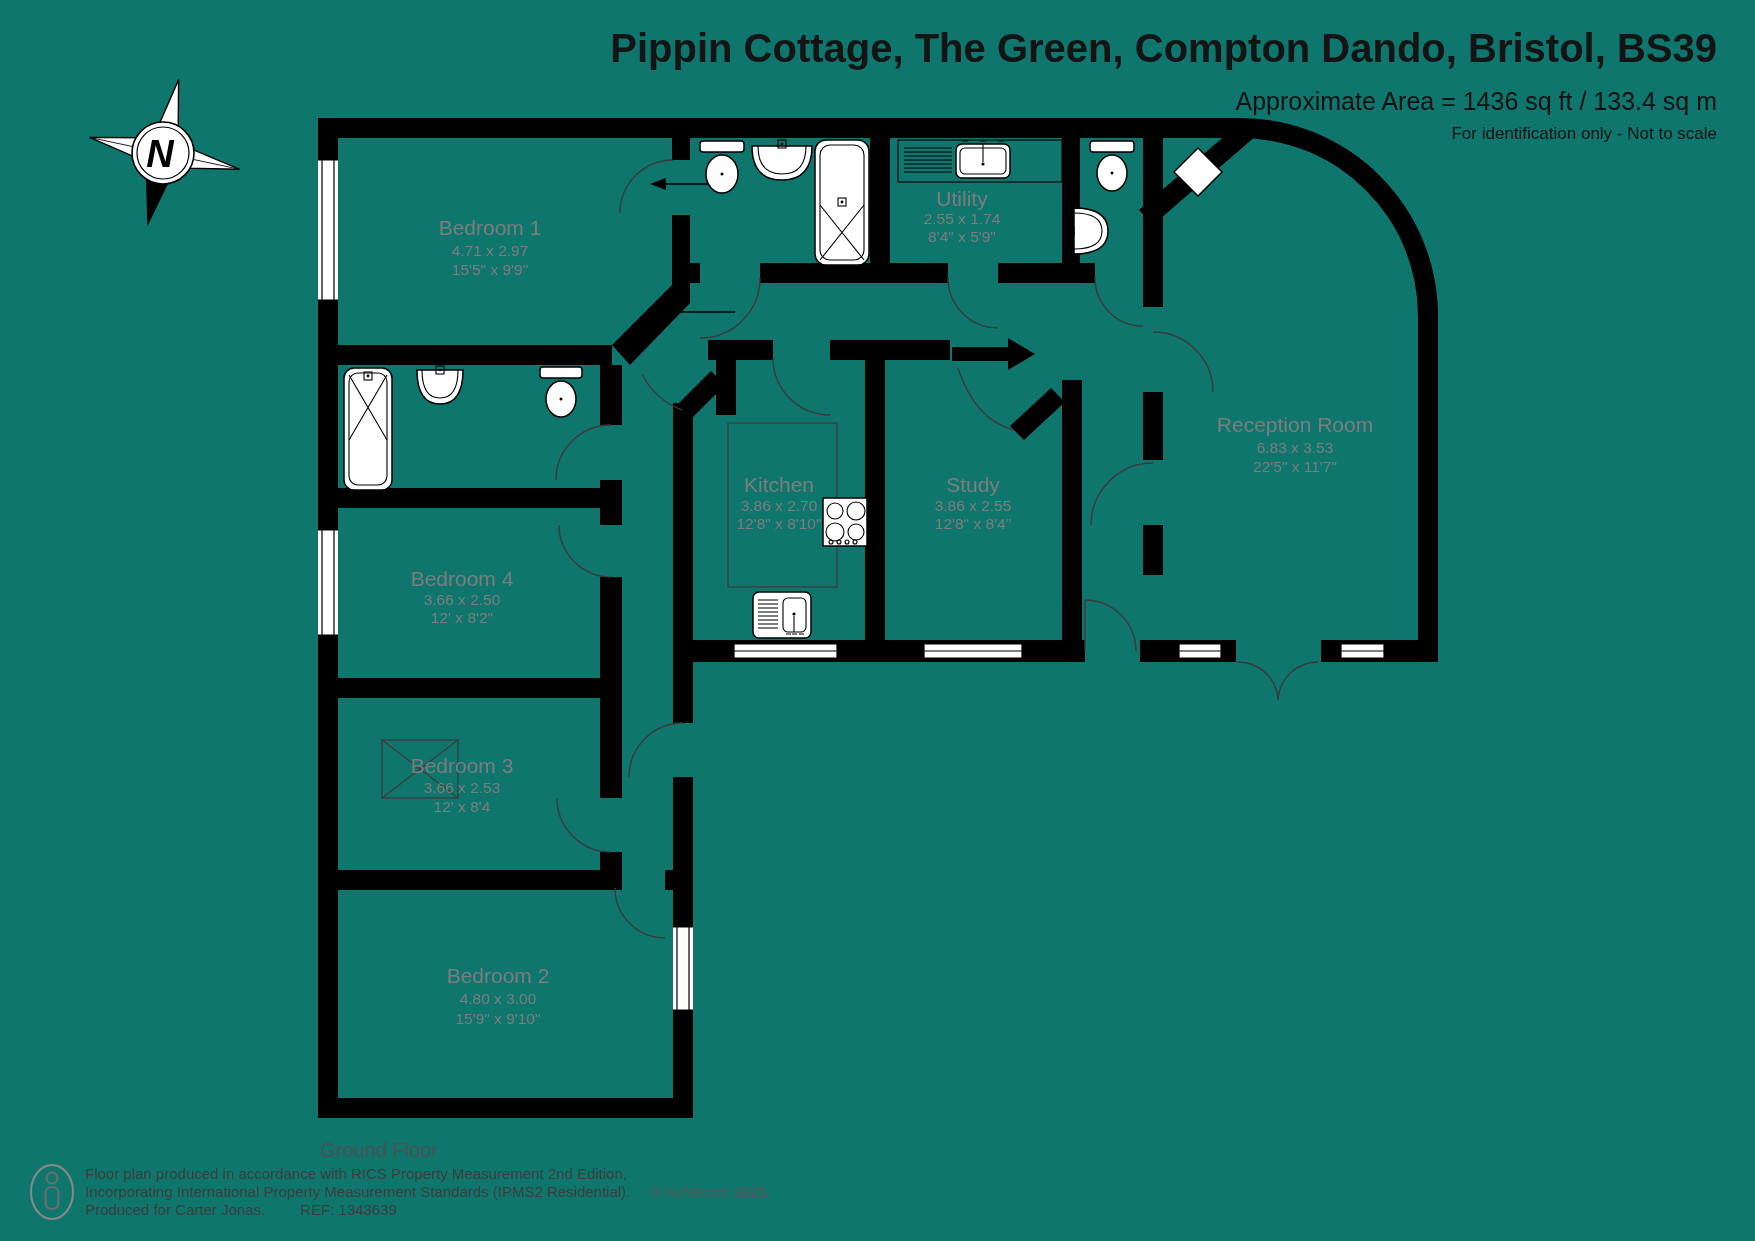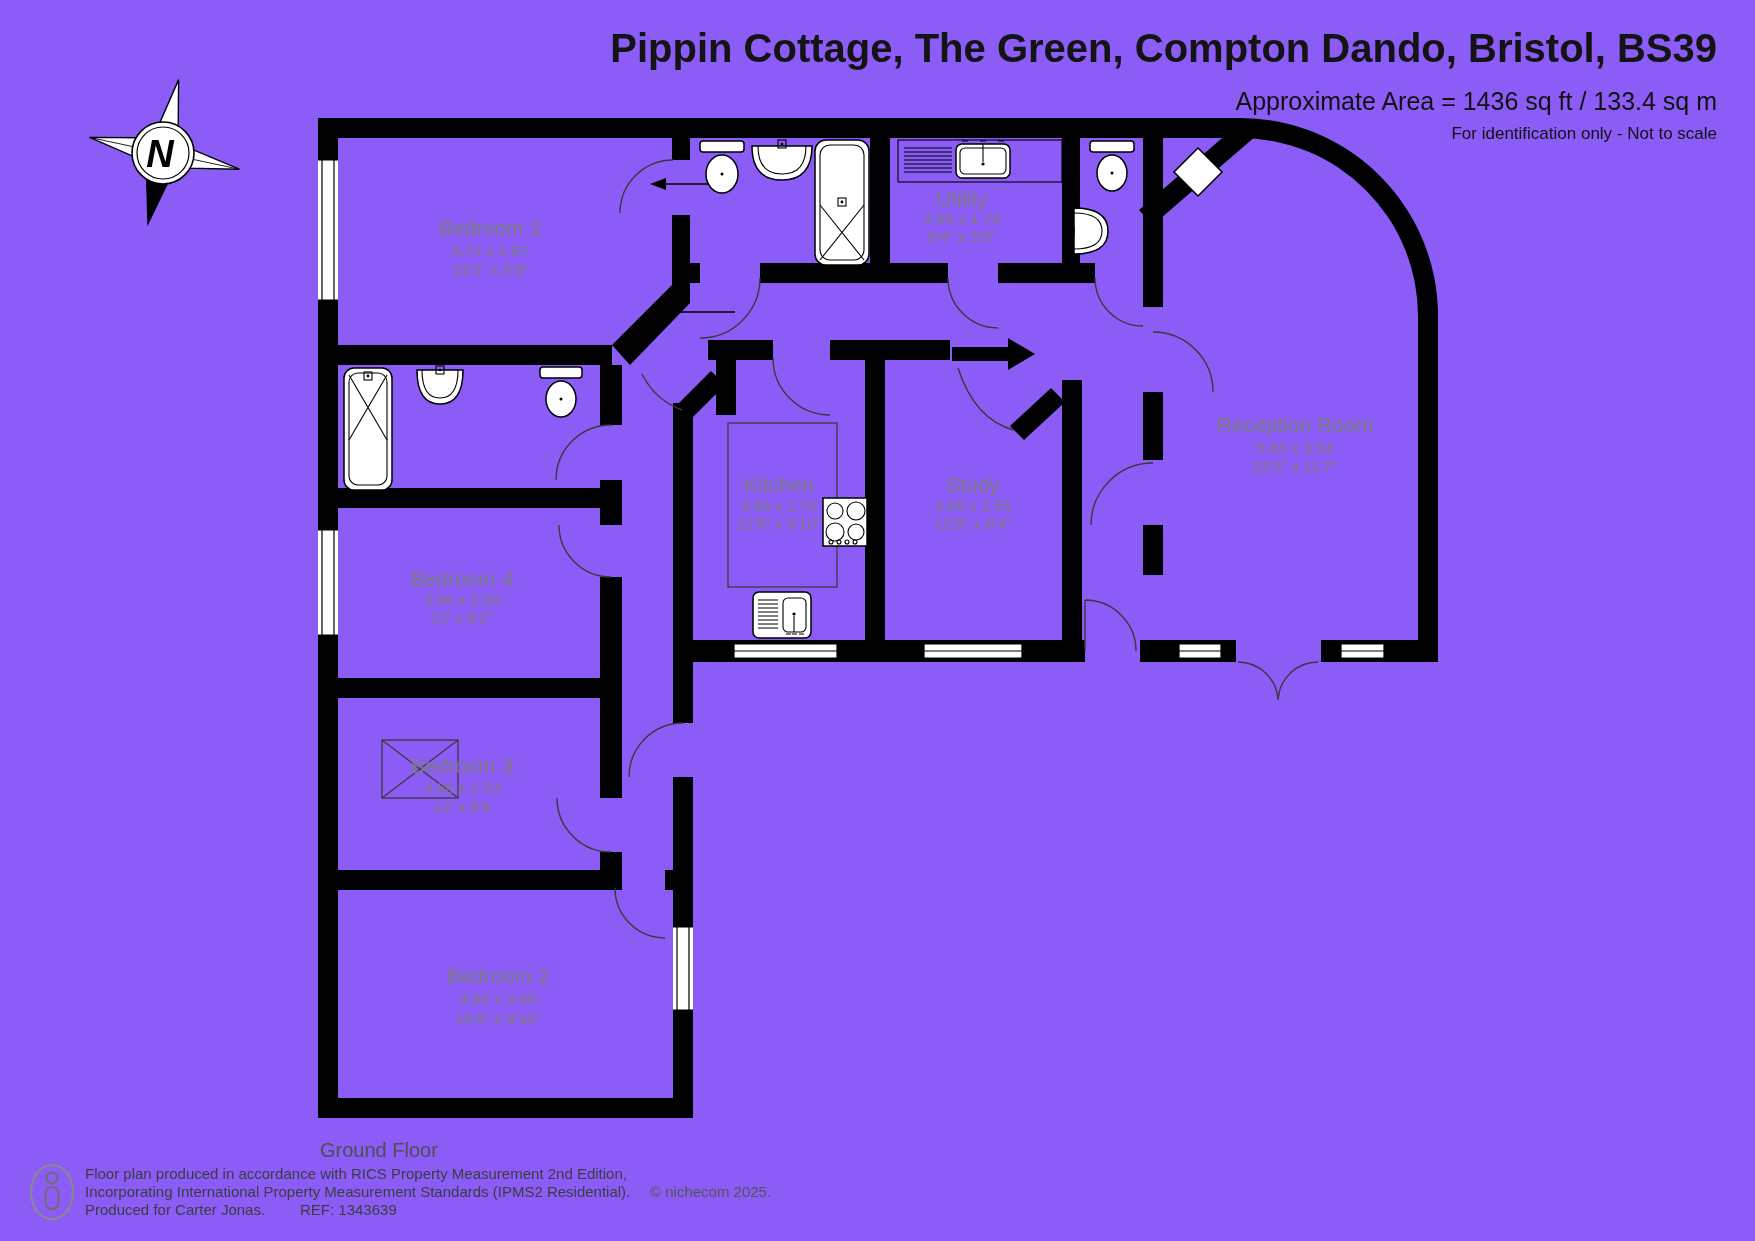--- a/index.html
+++ b/index.html
@@ -1,16 +1,16 @@
 <!DOCTYPE html>
 <html><head>
 <meta charset="utf-8">
 <style>
   html,body{margin:0;padding:0;background:#ffffff;}
-  .page{width:1755px;height:1241px;position:relative;background:#8b5cf6;overflow:hidden;
+  .page{width:1755px;height:1241px;position:relative;background:#0f766e;overflow:hidden;
         font-family:"Liberation Sans", sans-serif;}
   svg{display:block;}
   .wall{fill:#000;}
   .win{fill:#fff;}
   .winline{stroke:#000;stroke-width:1.2;fill:none;}
   .door{stroke:#3a3a3a;stroke-width:1.4;fill:none;}
   .leaf{fill:#000;}
   .fix{stroke:#000;stroke-width:1.5;fill:#fff;}
   .fixthin{stroke:#000;stroke-width:1.1;fill:none;}
   .furn{stroke:#3c3c3c;stroke-width:1.3;fill:none;}

